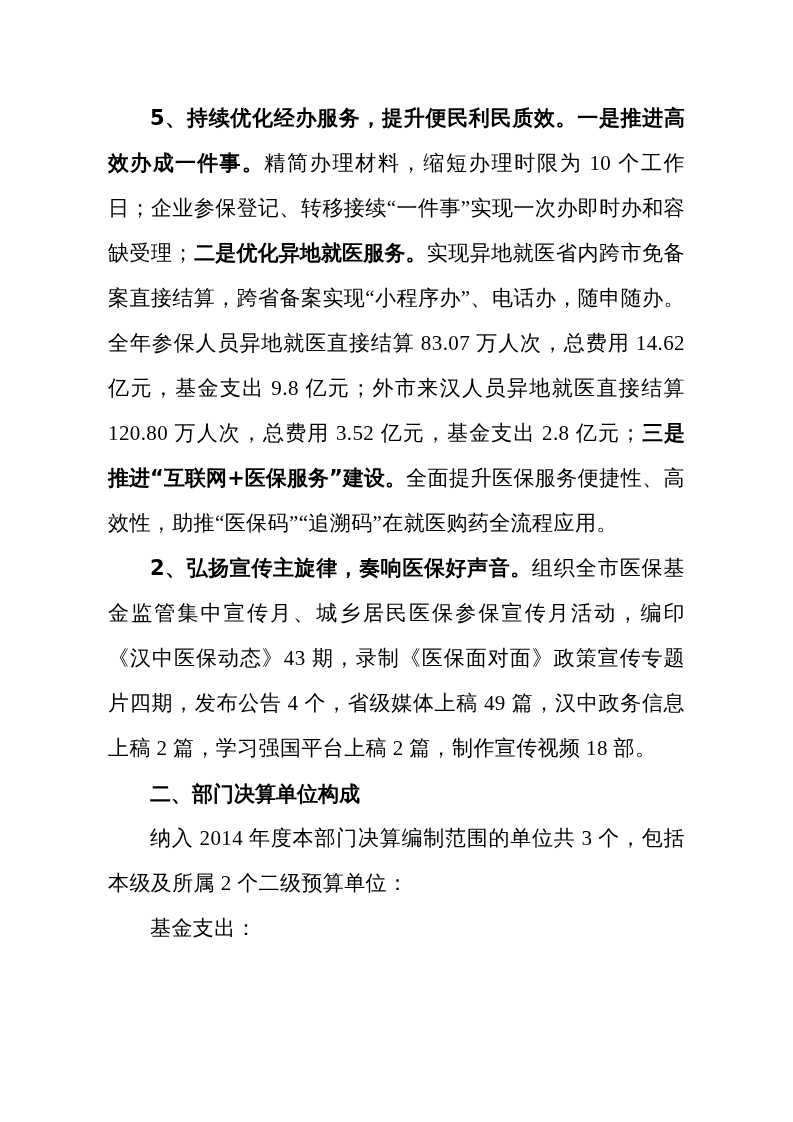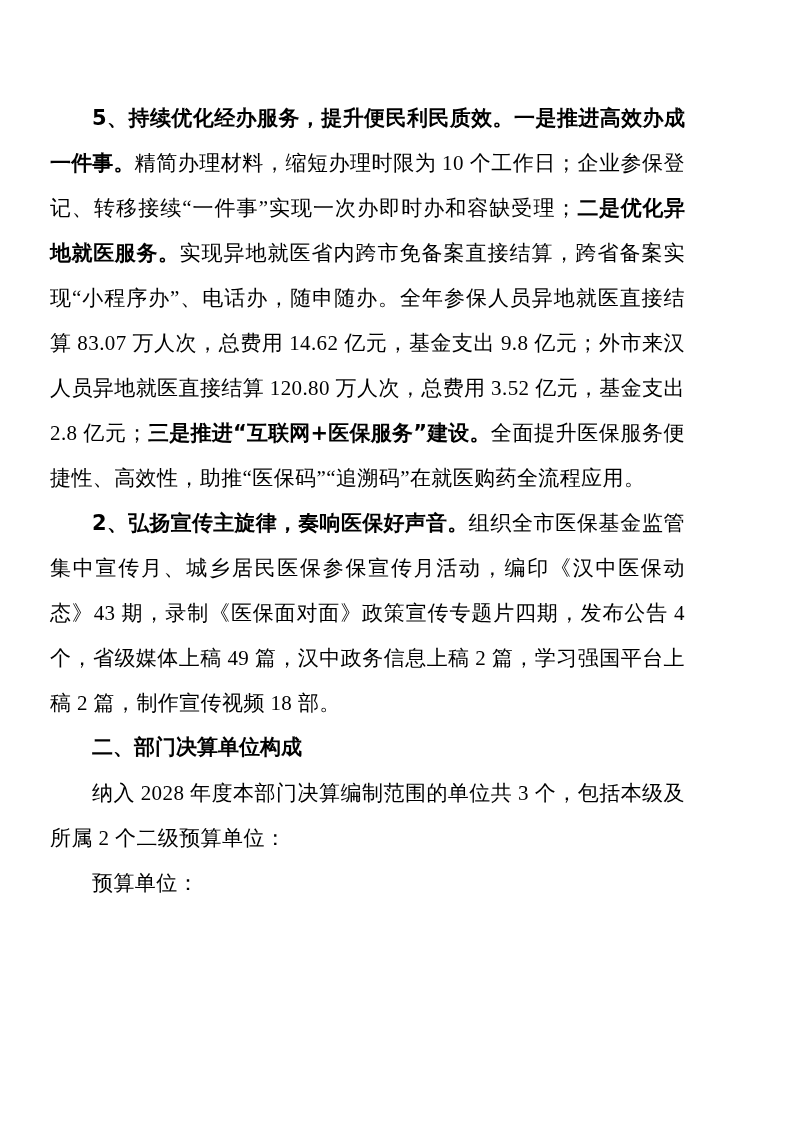--- a/index.html
+++ b/index.html
@@ -12,21 +12,21 @@
     height: 1122px;
     font-family: "Liberation Serif", "DejaVu Serif", serif;
     color: #000000;
     overflow: hidden;
   }
   .page {
     position: relative;
     width: 793px;
     height: 1122px;
     box-sizing: border-box;
-    padding: 96px 108px 60px 50px;
+    padding: 96px 108px 60px 108px;
   }
   .doc-body {
     width: 100%;
   }
   p.para {
     margin: 0 0 0 0;
     font-size: 21px;
     line-height: 45px;
     text-align: justify;
     text-justify: inter-ideograph;
@@ -34,21 +34,21 @@
   }
   .indent {
     text-indent: 2em;
   }
   .bold-hei {
     font-family: "DejaVu Sans", "Liberation Sans", sans-serif;
     font-weight: bold;
     letter-spacing: 0px;
   }
   .heading2 {
-    font-family: Liberation Mono, monospace;
+    font-family: Liberation Sans, sans-serif;
     font-weight: bold;
     font-size: 21px;
     line-height: 45px;
     margin: 0;
     text-indent: 2em;
   }
 </style>
 </head>
 <body>
 
@@ -58,18 +58,18 @@
     <p class="para indent">
       <span class="bold-hei">5、持续优化经办服务，提升便民利民质效。一是推进高效办成一件事。</span><span>精简办理材料，缩短办理时限为 10 个工作日；企业参保登记、转移接续“一件事”实现一次办即时办和容缺受理；</span><span class="bold-hei">二是优化异地就医服务。</span><span>实现异地就医省内跨市免备案直接结算，跨省备案实现“小程序办”、电话办，随申随办。全年参保人员异地就医直接结算 83.07 万人次，总费用 14.62 亿元，基金支出 9.8 亿元；外市来汉人员异地就医直接结算 120.80 万人次，总费用 3.52 亿元，基金支出 2.8 亿元；</span><span class="bold-hei">三是推进“互联网+医保服务”建设。</span><span>全面提升医保服务便捷性、高效性，助推“医保码”“追溯码”在就医购药全流程应用。</span>
     </p>
 
     <p class="para indent">
       <span class="bold-hei">2、弘扬宣传主旋律，奏响医保好声音。</span><span>组织全市医保基金监管集中宣传月、城乡居民医保参保宣传月活动，编印《汉中医保动态》43 期，录制《医保面对面》政策宣传专题片四期，发布公告 4 个，省级媒体上稿 49 篇，汉中政务信息上稿 2 篇，学习强国平台上稿 2 篇，制作宣传视频 18 部。</span>
     </p>
 
     <p class="heading2">二、部门决算单位构成</p>
 
-    <p class="para indent">纳入 2028 年度本部门决算编制范围的单位共 3 个，包括本级及所属 2 个二级预算单位：</p>
+    <p class="para indent">纳入 2014 年度本部门决算编制范围的单位共 3 个，包括本级及所属 2 个二级预算单位：</p>
 
-    <p class="para indent">预算单位：</p>
+    <p class="para indent">基金支出：</p>
 
   </div>
 </div>
 
 </body></html>

